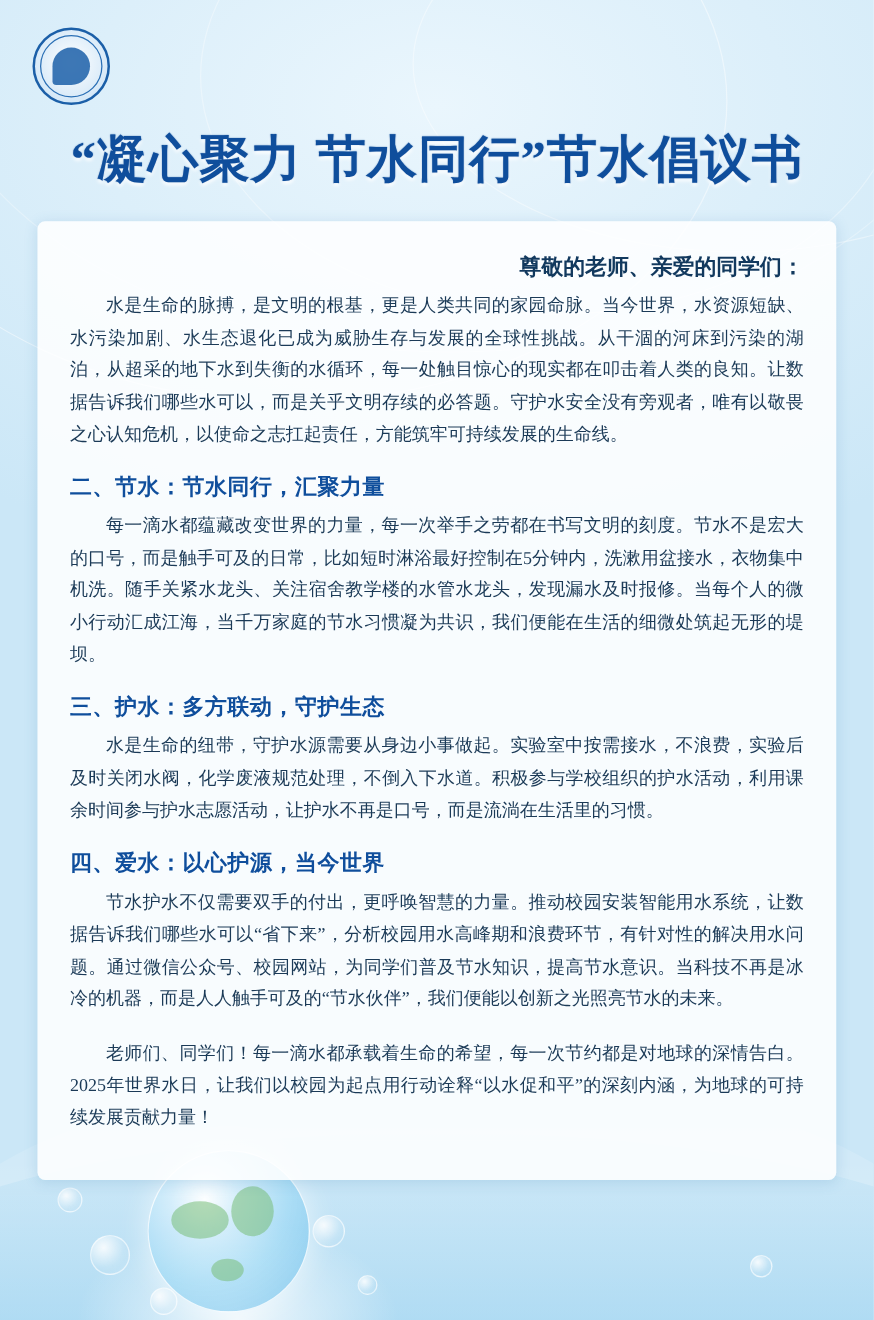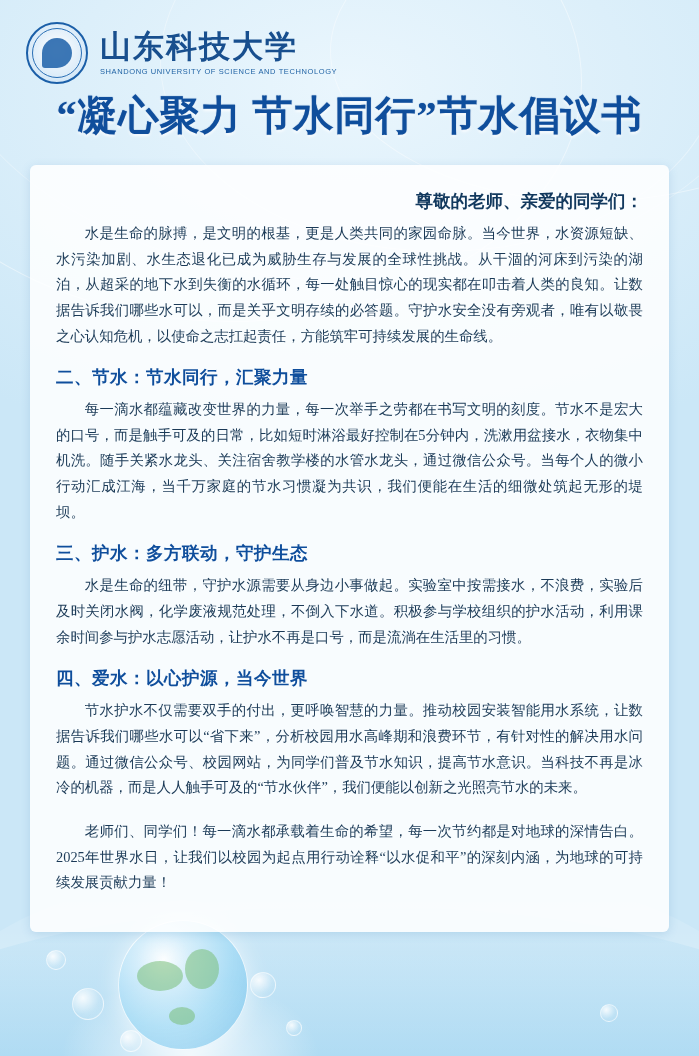--- a/index.html
+++ b/index.html
@@ -119,21 +119,21 @@
 
   .title {
     position: relative;
     z-index: 5;
     text-align: center;
     font-family: "Liberation Serif", serif;
     font-weight: bold;
     font-size: 40px;
     letter-spacing: 1px;
     color: #0f4e9c;
-    margin-top: 4px;
+    margin-top: 16px;
     text-shadow: 0 2px 3px rgba(255,255,255,0.9), 0 0 1px #0f4e9c;
   }
 
   
   .card {
     position: relative;
     z-index: 6;
     margin: 22px 30px 0 30px;
     padding: 20px 26px 26px 26px;
     background: rgba(255,255,255,0.86);
@@ -209,35 +209,31 @@
 
   <div class="swirl s1"></div>
   <div class="swirl s2"></div>
   <div class="swirl s3"></div>
   <div class="swirl s4"></div>
 
   <div class="header">
     <div class="logo-mark">
       <div class="ring"></div>
     </div>
-    <div class="logo-text">
-      <div class="logo-cn">山东科技大学</div>
-      <div class="logo-en">SHANDONG UNIVERSITY OF SCIENCE AND TECHNOLOGY</div>
-    </div>
   </div>
 
   <div class="title">“凝心聚力 节水同行”节水倡议书</div>
 
   <div class="card">
     <div class="salutation">尊敬的老师、亲爱的同学们：</div>
 
     <p class="body">水是生命的脉搏，是文明的根基，更是人类共同的家园命脉。当今世界，水资源短缺、水污染加剧、水生态退化已成为威胁生存与发展的全球性挑战。从干涸的河床到污染的湖泊，从超采的地下水到失衡的水循环，每一处触目惊心的现实都在叩击着人类的良知。让数据告诉我们哪些水可以，而是关乎文明存续的必答题。守护水安全没有旁观者，唯有以敬畏之心认知危机，以使命之志扛起责任，方能筑牢可持续发展的生命线。</p>
 
     <h3 class="section">二、节水：节水同行，汇聚力量</h3>
-    <p class="body">每一滴水都蕴藏改变世界的力量，每一次举手之劳都在书写文明的刻度。节水不是宏大的口号，而是触手可及的日常，比如短时淋浴最好控制在5分钟内，洗漱用盆接水，衣物集中机洗。随手关紧水龙头、关注宿舍教学楼的水管水龙头，通过微信公众号。当每个人的微小行动汇成江海，当千万家庭的节水习惯凝为共识，我们便能在生活的细微处筑起无形的堤坝。</p>
+    <p class="body">每一滴水都蕴藏改变世界的力量，每一次举手之劳都在书写文明的刻度。节水不是宏大的口号，而是触手可及的日常，比如短时淋浴最好控制在5分钟内，洗漱用盆接水，衣物集中机洗。随手关紧水龙头、关注宿舍教学楼的水管水龙头，发现漏水及时报修。当每个人的微小行动汇成江海，当千万家庭的节水习惯凝为共识，我们便能在生活的细微处筑起无形的堤坝。</p>
 
     <h3 class="section">三、护水：多方联动，守护生态</h3>
     <p class="body">水是生命的纽带，守护水源需要从身边小事做起。实验室中按需接水，不浪费，实验后及时关闭水阀，化学废液规范处理，不倒入下水道。积极参与学校组织的护水活动，利用课余时间参与护水志愿活动，让护水不再是口号，而是流淌在生活里的习惯。</p>
 
     <h3 class="section">四、爱水：以心护源，当今世界</h3>
     <p class="body">节水护水不仅需要双手的付出，更呼唤智慧的力量。推动校园安装智能用水系统，让数据告诉我们哪些水可以“省下来”，分析校园用水高峰期和浪费环节，有针对性的解决用水问题。通过微信公众号、校园网站，为同学们普及节水知识，提高节水意识。当科技不再是冰冷的机器，而是人人触手可及的“节水伙伴”，我们便能以创新之光照亮节水的未来。</p>
 
     <div class="spacer"></div>
     <p class="body">老师们、同学们！每一滴水都承载着生命的希望，每一次节约都是对地球的深情告白。2025年世界水日，让我们以校园为起点用行动诠释“以水促和平”的深刻内涵，为地球的可持续发展贡献力量！</p>
 

